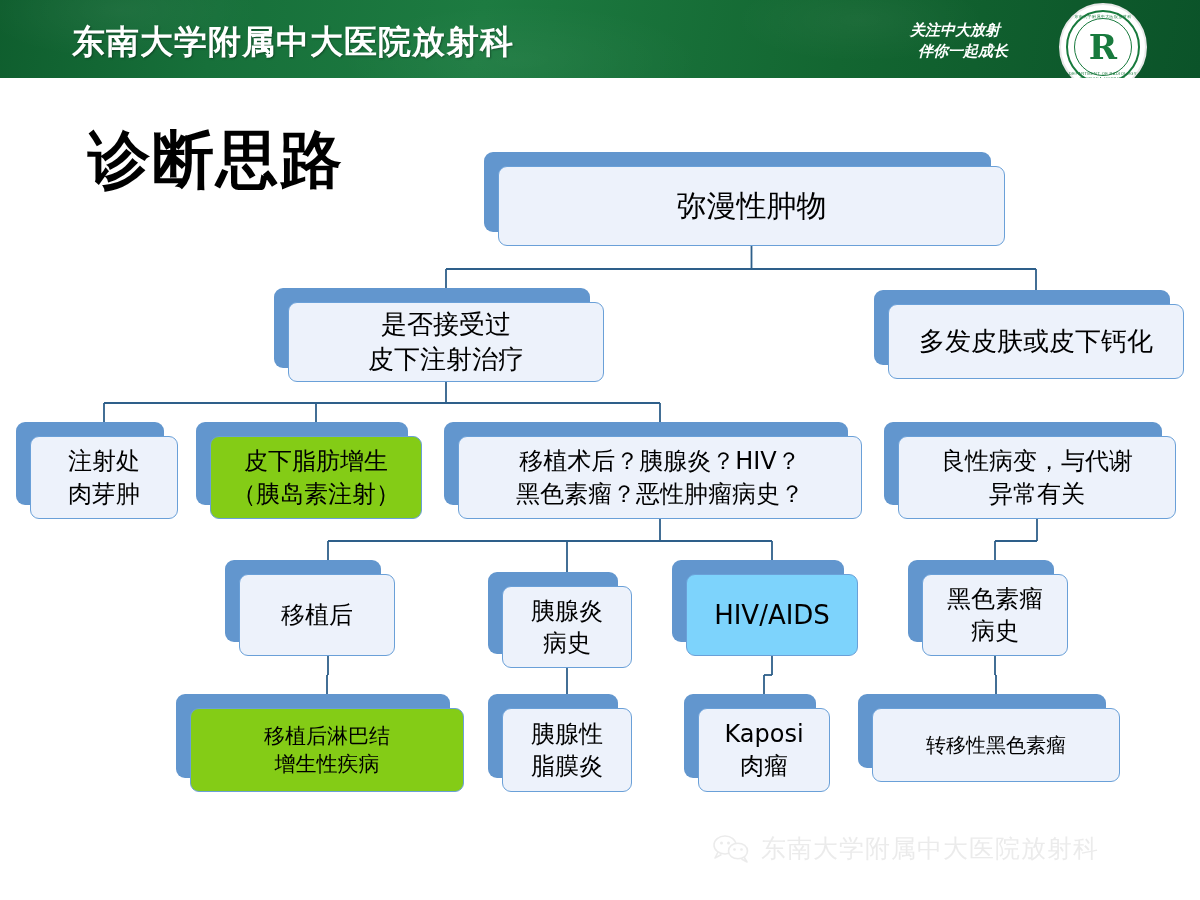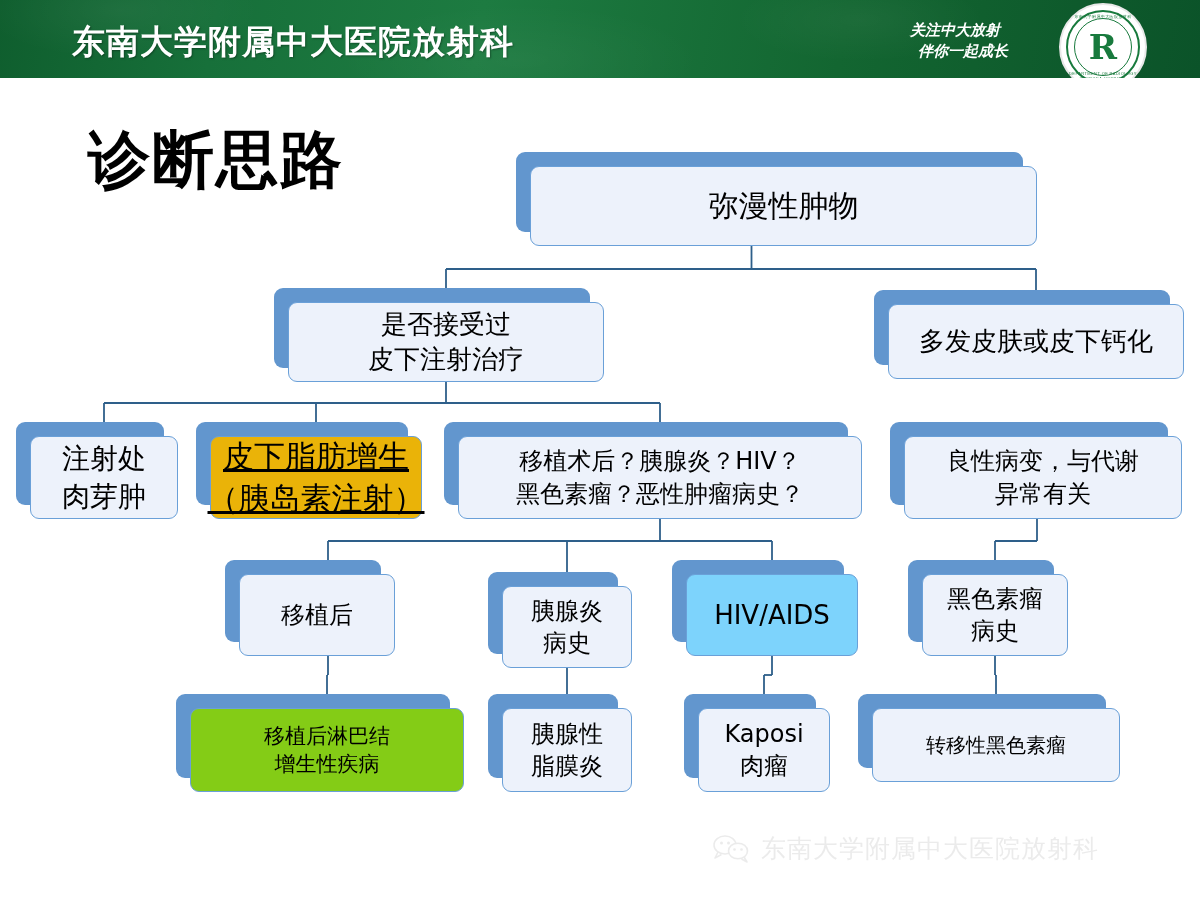--- a/index.html
+++ b/index.html
@@ -172,21 +172,21 @@
       <line x1="567" y1="656" x2="567" y2="675" stroke="#2E5F8A" stroke-width="1.8"></line>
       <line x1="567" y1="675" x2="567" y2="675" stroke="#2E5F8A" stroke-width="1.8"></line>
       <line x1="567" y1="675" x2="567" y2="708" stroke="#2E5F8A" stroke-width="1.8"></line>
       <line x1="772" y1="656" x2="772" y2="675" stroke="#2E5F8A" stroke-width="1.8"></line>
       <line x1="772" y1="675" x2="764" y2="675" stroke="#2E5F8A" stroke-width="1.8"></line>
       <line x1="764" y1="675" x2="764" y2="708" stroke="#2E5F8A" stroke-width="1.8"></line>
       <line x1="995" y1="656" x2="995" y2="675" stroke="#2E5F8A" stroke-width="1.8"></line>
       <line x1="995" y1="675" x2="996" y2="675" stroke="#2E5F8A" stroke-width="1.8"></line>
       <line x1="996" y1="675" x2="996" y2="708" stroke="#2E5F8A" stroke-width="1.8"></line>
     </svg>
-<div class="node" style="left: 484px; top: 152px; width: 507px; height: 80px; margin-left: 32px;">
+<div class="node" style="left: 484px; top: 152px; width: 507px; height: 80px;">
       <div class="shadow" style="background: rgb(98, 150, 206);"></div>
       <div class="face" style="background: rgb(237, 242, 251); border-color: rgb(106, 160, 216); font-size: 30px;">
         <div>
           <span>弥漫性肿物</span>
         </div>
       </div>
     </div>
     <div class="node" style="left: 274px; top: 288px; width: 316px; height: 80px;">
       <div class="shadow" style="background: rgb(98, 150, 206);"></div>
       <div class="face" style="background: rgb(237, 242, 251); border-color: rgb(106, 160, 216); font-size: 26px;">
@@ -199,46 +199,46 @@
     <div class="node" style="left: 874px; top: 290px; width: 296px; height: 75px;">
       <div class="shadow" style="background: rgb(98, 150, 206);"></div>
       <div class="face" style="background: rgb(237, 242, 251); border-color: rgb(106, 160, 216); font-size: 26px;">
         <div>
           <span>多发皮肤或皮下钙化</span>
         </div>
       </div>
     </div>
     <div class="node" style="left: 16px; top: 422px; width: 148px; height: 83px;">
       <div class="shadow" style="background: rgb(98, 150, 206);"></div>
-      <div class="face" style="background: rgb(237, 242, 251); border-color: rgb(106, 160, 216); font-size: 28px;">
+      <div class="face" style="background: rgb(237, 242, 251); border-color: rgb(106, 160, 216); font-size: 24px;">
         <div>
           <span>注射处</span>
           <span>肉芽肿</span>
         </div>
       </div>
     </div>
     <div class="node" style="left: 196px; top: 422px; width: 212px; height: 83px;">
       <div class="shadow" style="background: rgb(98, 150, 206);"></div>
-      <div class="face" style="background: #eab308; border-color: rgb(106, 160, 216); font-size: 31px; text-decoration: underline;">
+      <div class="face" style="background: #84cc16; border-color: rgb(106, 160, 216); font-size: 24px;">
         <div>
           <span>皮下脂肪增生</span>
           <span>（胰岛素注射）</span>
         </div>
       </div>
     </div>
     <div class="node" style="left: 444px; top: 422px; width: 404px; height: 83px;">
       <div class="shadow" style="background: rgb(98, 150, 206);"></div>
       <div class="face" style="background: rgb(237, 242, 251); border-color: rgb(106, 160, 216); font-size: 24px;">
         <div>
           <span>移植术后？胰腺炎？HIV？</span>
           <span>黑色素瘤？恶性肿瘤病史？</span>
         </div>
       </div>
     </div>
-    <div class="node" style="left: 884px; top: 422px; width: 278px; height: 83px; margin-left: 6px;">
+    <div class="node" style="left: 884px; top: 422px; width: 278px; height: 83px;">
       <div class="shadow" style="background: rgb(98, 150, 206);"></div>
       <div class="face" style="background: rgb(237, 242, 251); border-color: rgb(106, 160, 216); font-size: 24px;">
         <div>
           <span>良性病变，与代谢</span>
           <span>异常有关</span>
         </div>
       </div>
     </div>
     <div class="node" style="left: 225px; top: 560px; width: 156px; height: 82px;">
       <div class="shadow" style="background: rgb(98, 150, 206);"></div>

